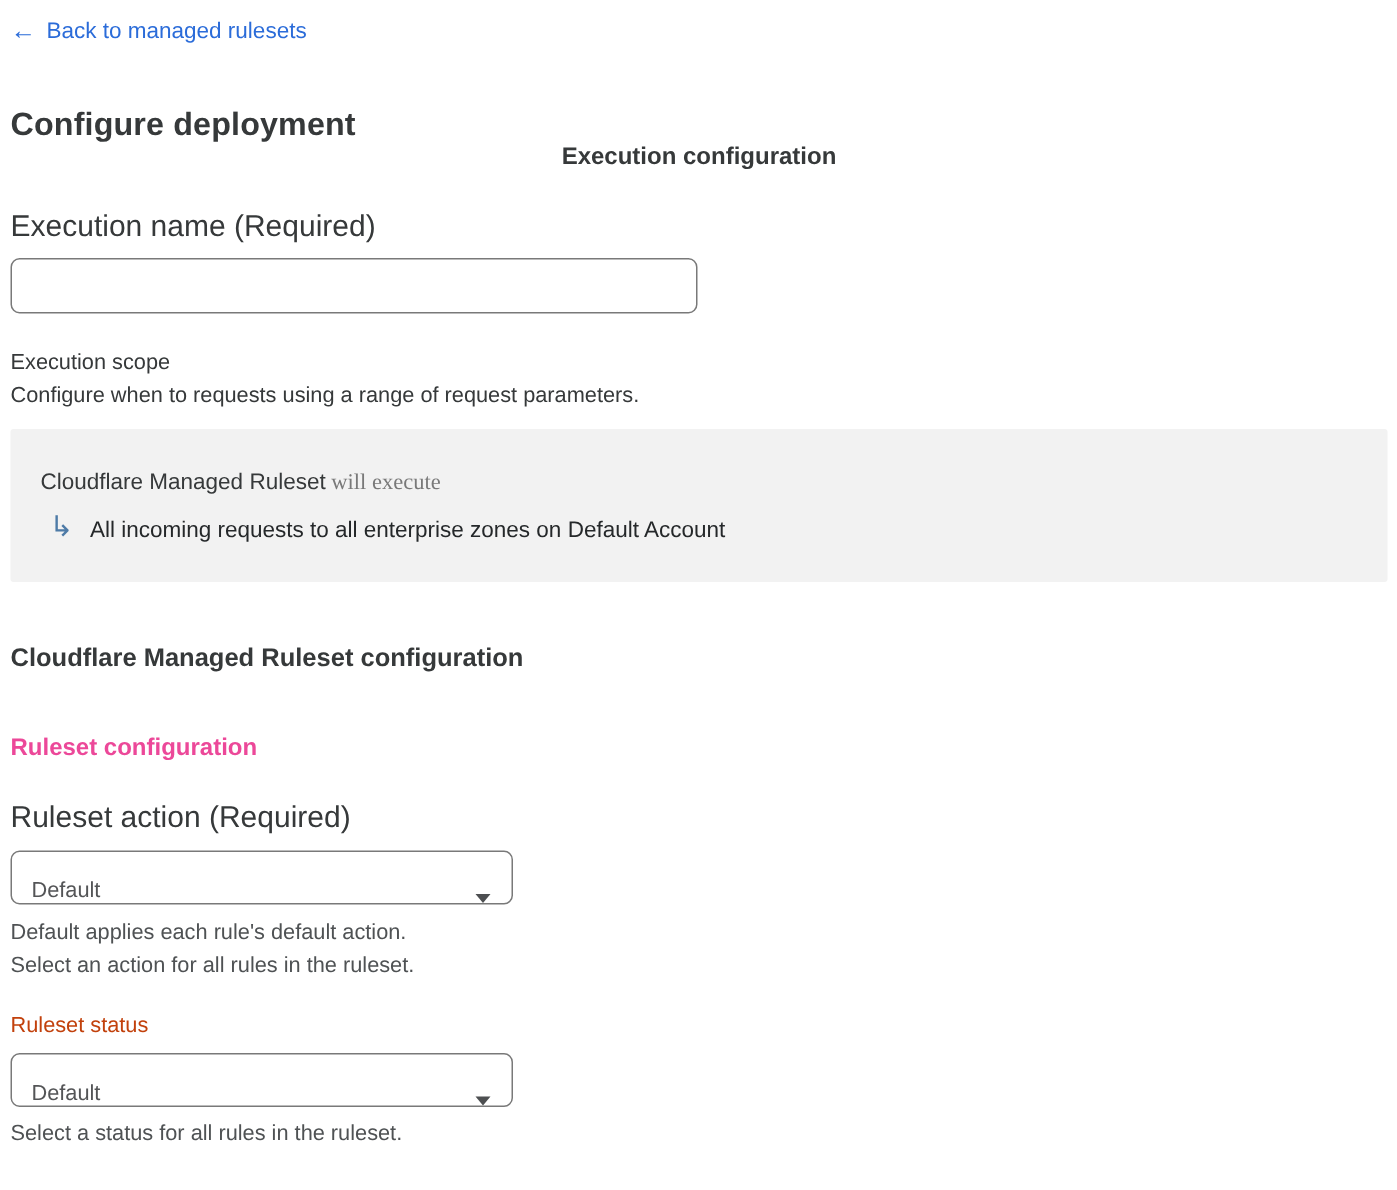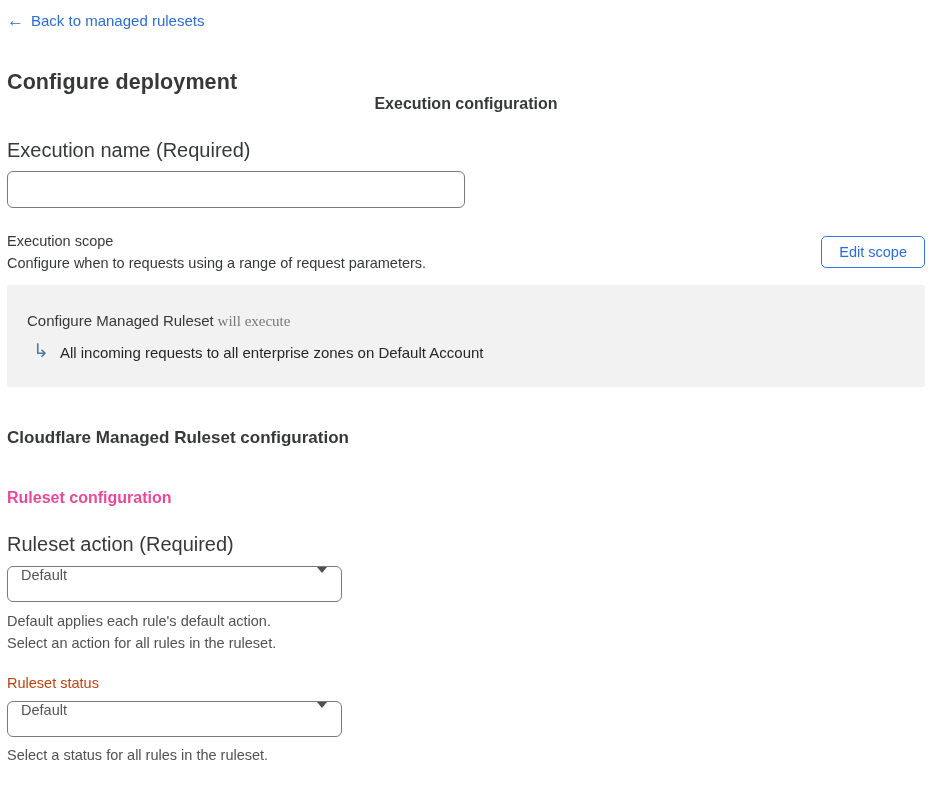--- a/index.html
+++ b/index.html
@@ -125,21 +125,21 @@
 
   
   .select-box {
     margin-top: 10px;
     width: 335px;
     height: 36px;
     border: 1px solid #797979;
     border-radius: 6px;
     background: #ffffff;
     display: flex;
-    align-items: flex-start;
+    align-items: flex-end;
     justify-content: space-between;
     padding: 0 14px 0 13px;
     cursor: pointer;
   }
   .select-box .select-value { font-size: 14.5px; color: #545557; }
   .chevron-down {
     width: 0; height: 0;
     border-left: 5.5px solid transparent;
     border-right: 5.5px solid transparent;
     border-top: 6.5px solid #4d4f51;
@@ -173,27 +173,26 @@
 
   <div class="field-label">Execution name (Required)</div>
   <input class="text-input" type="text" value="" style="">
 
   
   <div class="scope-row">
     <div class="scope-text">
       <div class="scope-label">Execution scope</div>
       <div class="scope-desc">Configure when to requests using a range of request parameters.</div>
     </div>
-    <button class="edit-scope-btn">Edit scope</button>
   </div>
 
   
   <div class="scope-summary">
     <div class="summary-line1">
-      <span class="ruleset-name">Configure Managed Ruleset</span><span class="will-execute"> will execute</span>
+      <span class="ruleset-name">Cloudflare Managed Ruleset</span><span class="will-execute"> will execute</span>
     </div>
     <div class="summary-line2">
       <span class="branch-arrow">↳</span>
       <span>All incoming requests to all enterprise zones on Default Account</span>
     </div>
   </div>
 
   
   <div class="section-title">Cloudflare Managed Ruleset configuration</div>
 

